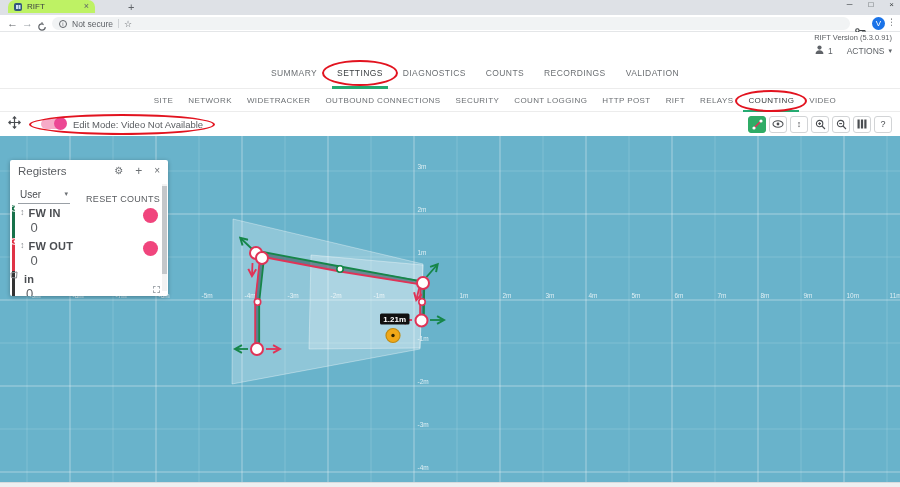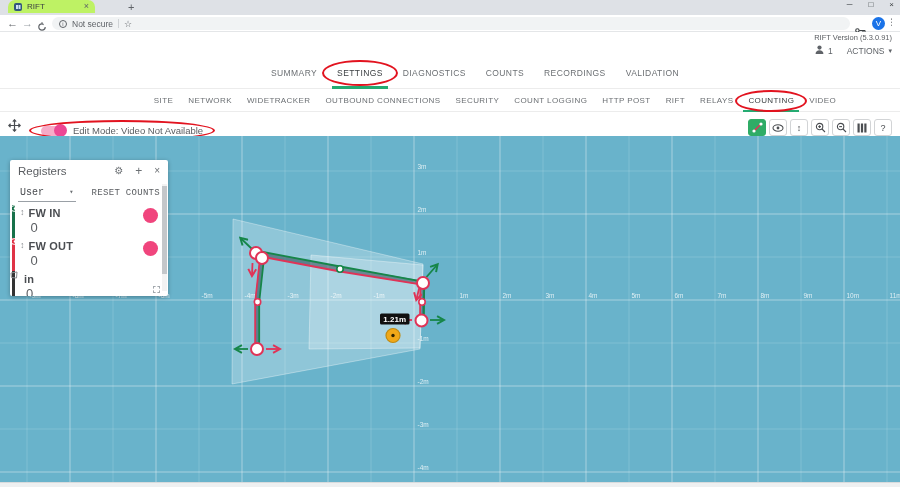--- a/index.html
+++ b/index.html
@@ -50,21 +50,21 @@
   .tab { position:relative; font-size:8.5px; letter-spacing:0.4px; color:#6b6f73; white-space:nowrap; cursor:default; }
   .sub-tabs .tab { font-size:8px; }
   .tab.active .tab-label { color:#3c4043; }
   .tab.active::before { content:""; position:absolute; left:-5px; right:-5px; bottom:-11px; height:3px; background:var(--accent-green); }
   .sub-tabs .tab.active::before { bottom:-8px; height:2.5px; }
   .tab.circled::after { content:""; position:absolute; left:-15px; right:-15px; top:-8px; bottom:-8px;
     border:2.6px solid var(--annotation-red); border-radius:50%; pointer-events:none; }
   .sub-tabs .tab.circled::after { left:-13px; right:-13px; top:-6px; bottom:-7px; border-width:2.4px; }
 
   
-  .edit-bar { position:relative; height:24px; display:flex; align-items:flex-end; padding:0 8px; background:#fff; gap:12px; }
+  .edit-bar { position:relative; height:24px; display:flex; align-items:center; padding:0 8px; background:#fff; gap:12px; }
   .editmode-wrap { position:relative; display:flex; align-items:center; gap:7px; margin-left:8px; }
   .editmode-wrap::after { content:""; position:absolute; left:-12px; right:-12px; top:-5px; bottom:-5px;
     border:2.6px solid var(--annotation-red); border-radius:50%; pointer-events:none; }
   .toggle { position:relative; width:25px; height:10px; border-radius:6px; background:#f6abc8; flex:0 0 auto; }
   .toggle-knob { position:absolute; right:-1px; top:-2px; width:13px; height:13px; border-radius:50%; background:var(--toggle-pink); }
   .editmode-label { font-size:9.5px; color:#5a5d61; white-space:nowrap; }
   .tools { margin-left:auto; display:flex; gap:3px; }
   .tool-btn { width:18px; height:17px; background:#fff; border:1px solid #d2d4d6; border-radius:3px;
     display:flex; align-items:center; justify-content:center; font-size:9px; color:#4a4d51; }
   .tool-btn.active { background:#2fac66; border-color:#2fac66; }
@@ -87,21 +87,21 @@
   .badge-rect { fill:#101010; }
   .badge-text { fill:#fff; font-size:8px; font-weight:bold; text-anchor:middle; font-family:"Liberation Sans", sans-serif; }
   .ymark { fill:var(--marker-yellow); stroke:#c08a12; stroke-width:1.2; }
 
   
   .registers { position:absolute; left:10px; top:24px; width:158px; height:136px; background:#fff; border-radius:2px;
     box-shadow:0 1px 4px rgba(0,0,0,0.3); overflow:hidden; }
   .reg-header { display:flex; align-items:center; height:22px; padding:0 8px; }
   .reg-title { font-size:11.5px; color:#5a5d61; flex:1; }
   .reg-hic { font-size:10px; color:#6b6f73; margin-left:12px; line-height:1; }
-  .reg-controls { display:flex; align-items:center; height:22px; padding:0 8px; gap:16px;font-family:Liberation Mono, monospace; }
+  .reg-controls { display:flex; align-items:flex-end; height:22px; padding:0 8px; gap:16px; }
   .reg-select { position:relative; width:86px; border-bottom:1px solid #9aa0a6; font-size:10px; color:#4a4d51; padding:2px 0 3px 2px; }
   .reg-caret { position:absolute; right:2px; top:3px; font-size:7px; color:#6b6f73; }
   .reg-reset { font-size:9px; letter-spacing:0.3px; color:#5a5d61; white-space:nowrap; }
   .reg-items { position:absolute; left:0; top:45px; right:6px; bottom:0; overflow:hidden; }
   .reg-item { position:relative; display:flex; align-items:flex-start; height:33px; padding:2px 4px 0 8px; }
   .reg-accent { position:absolute; left:2px; top:0; bottom:0; width:3px; }
   .reg-drag { font-size:9px; color:#8a8d91; margin:1px 4px 0 2px; line-height:1; }
   .reg-main { flex:1; }
   .reg-label { font-size:11px; font-weight:bold; color:#4a4d51; letter-spacing:0.2px; }
   .reg-value { font-size:13px; color:#5a5d61; margin:1px 0 0 2px; }

